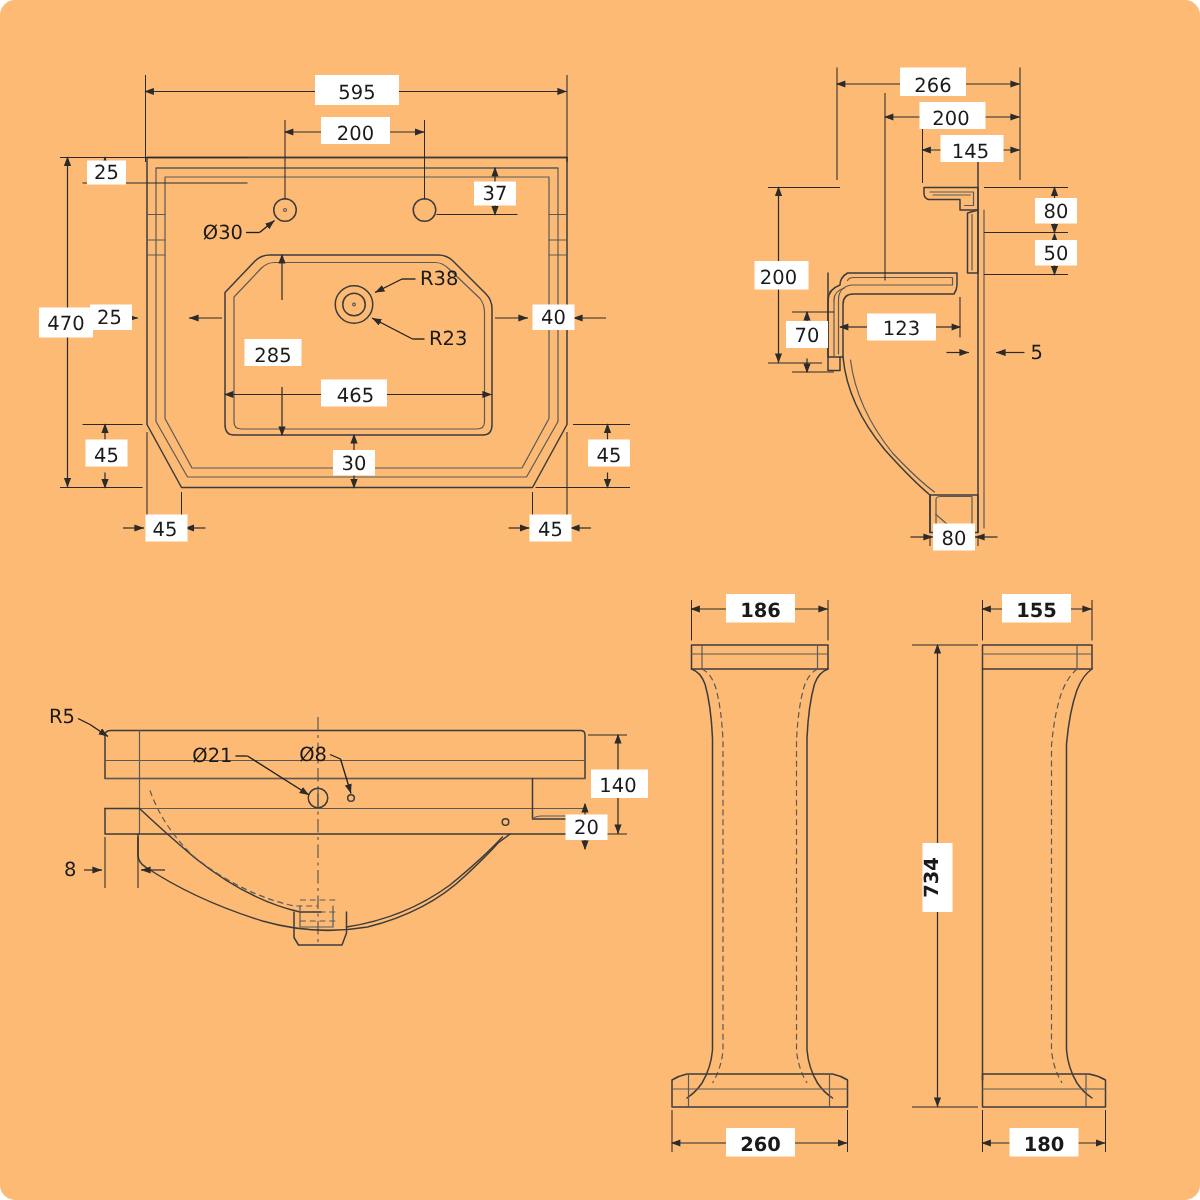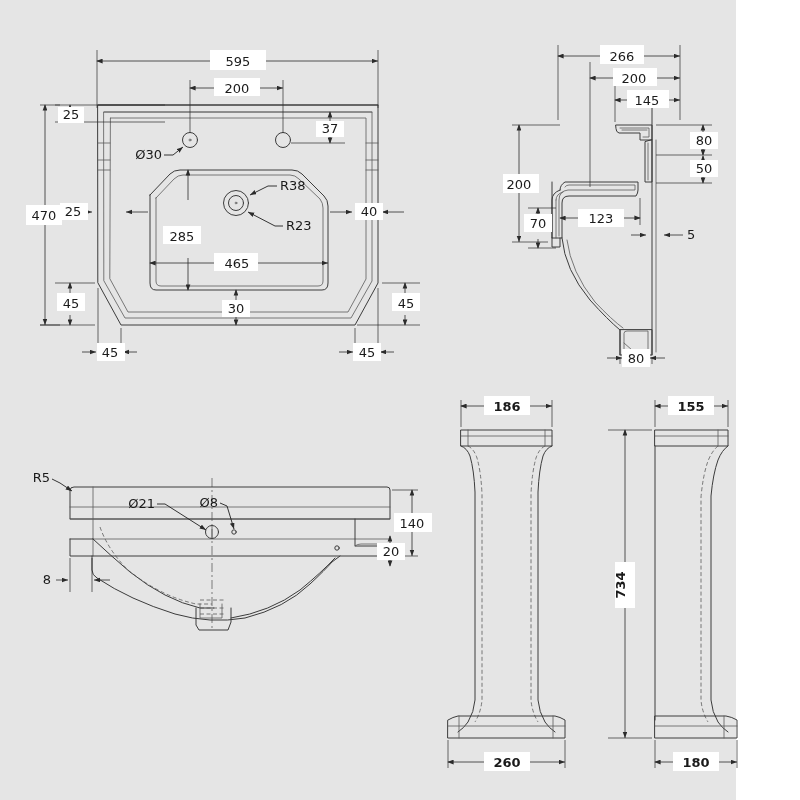--- a/index.html
+++ b/index.html
@@ -9,23 +9,24 @@
     background: #ffffff;
   }
   body {
     width: 800px;
     height: 800px;
     font-family: "DejaVu Sans", "Liberation Sans", sans-serif;
     overflow: hidden;
   }
   #sheet {
     position: relative;
-    width: 736px;
+    width: 800px;
     height: 800px;
-    background: #e5e5e5;
+    background: #fdba74;
+    border-radius: 10px;
   }
   #sheet svg {
     position: absolute;
     left: 0;
     top: 0;
   }
   .dimtext {
     font-family: "DejaVu Sans", "Liberation Sans", sans-serif;
     font-size: 13px;
     fill: #1a1a1a;

